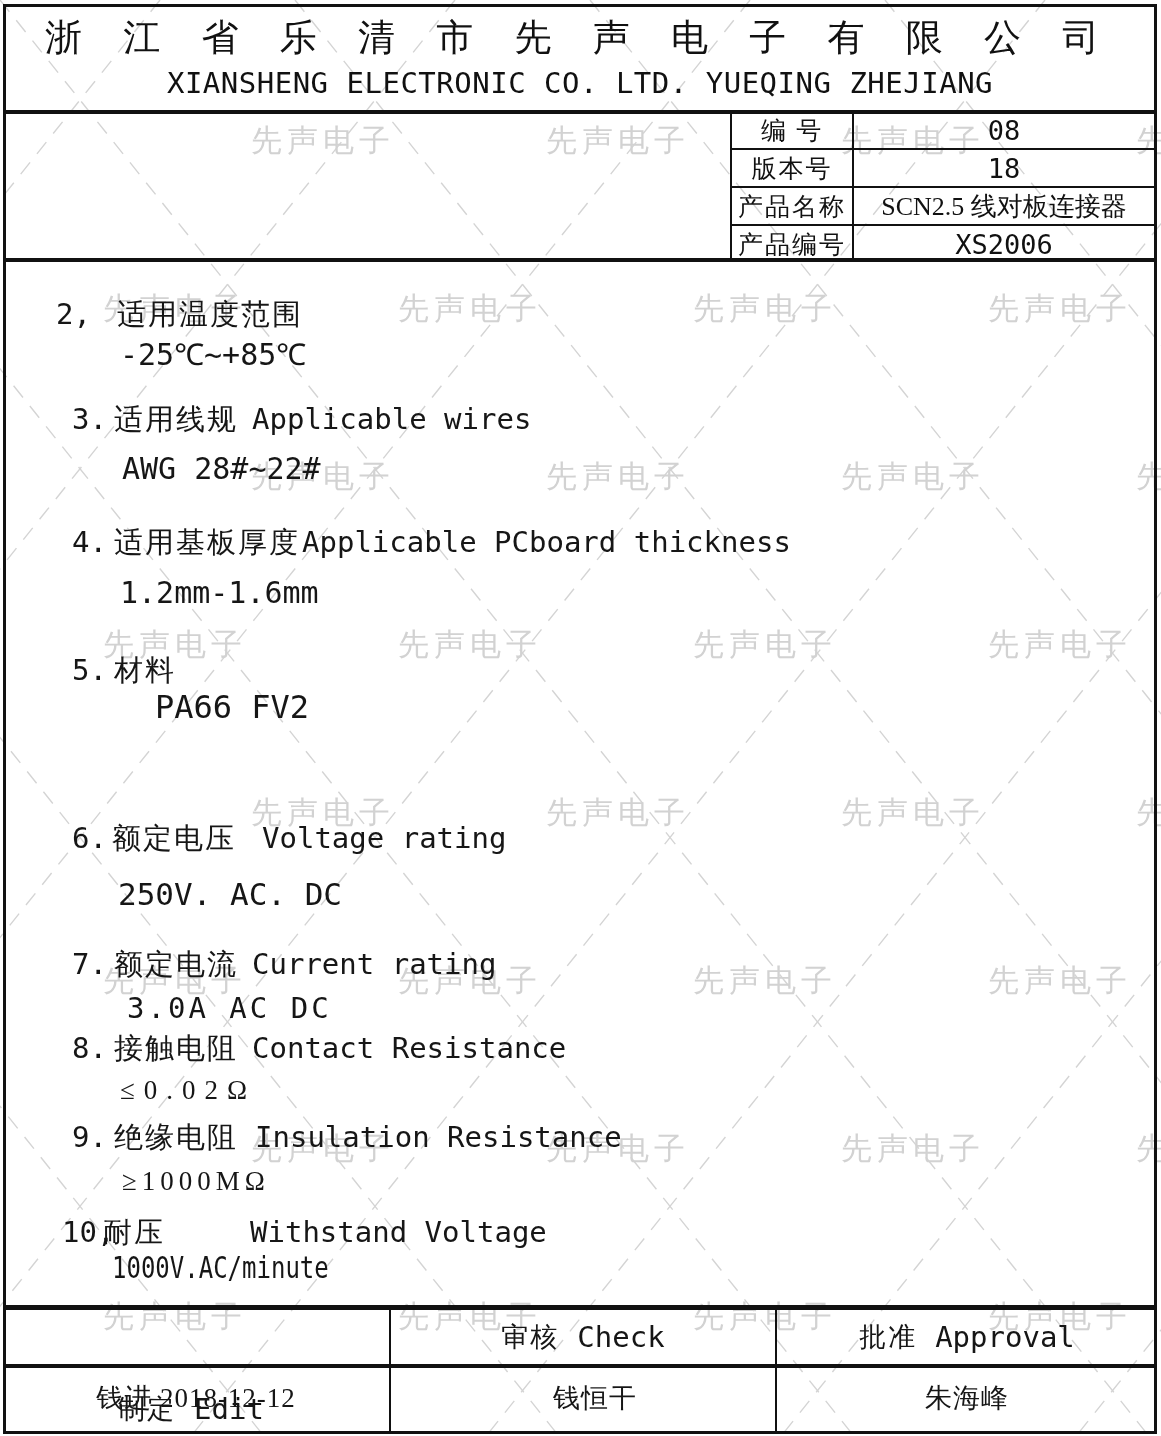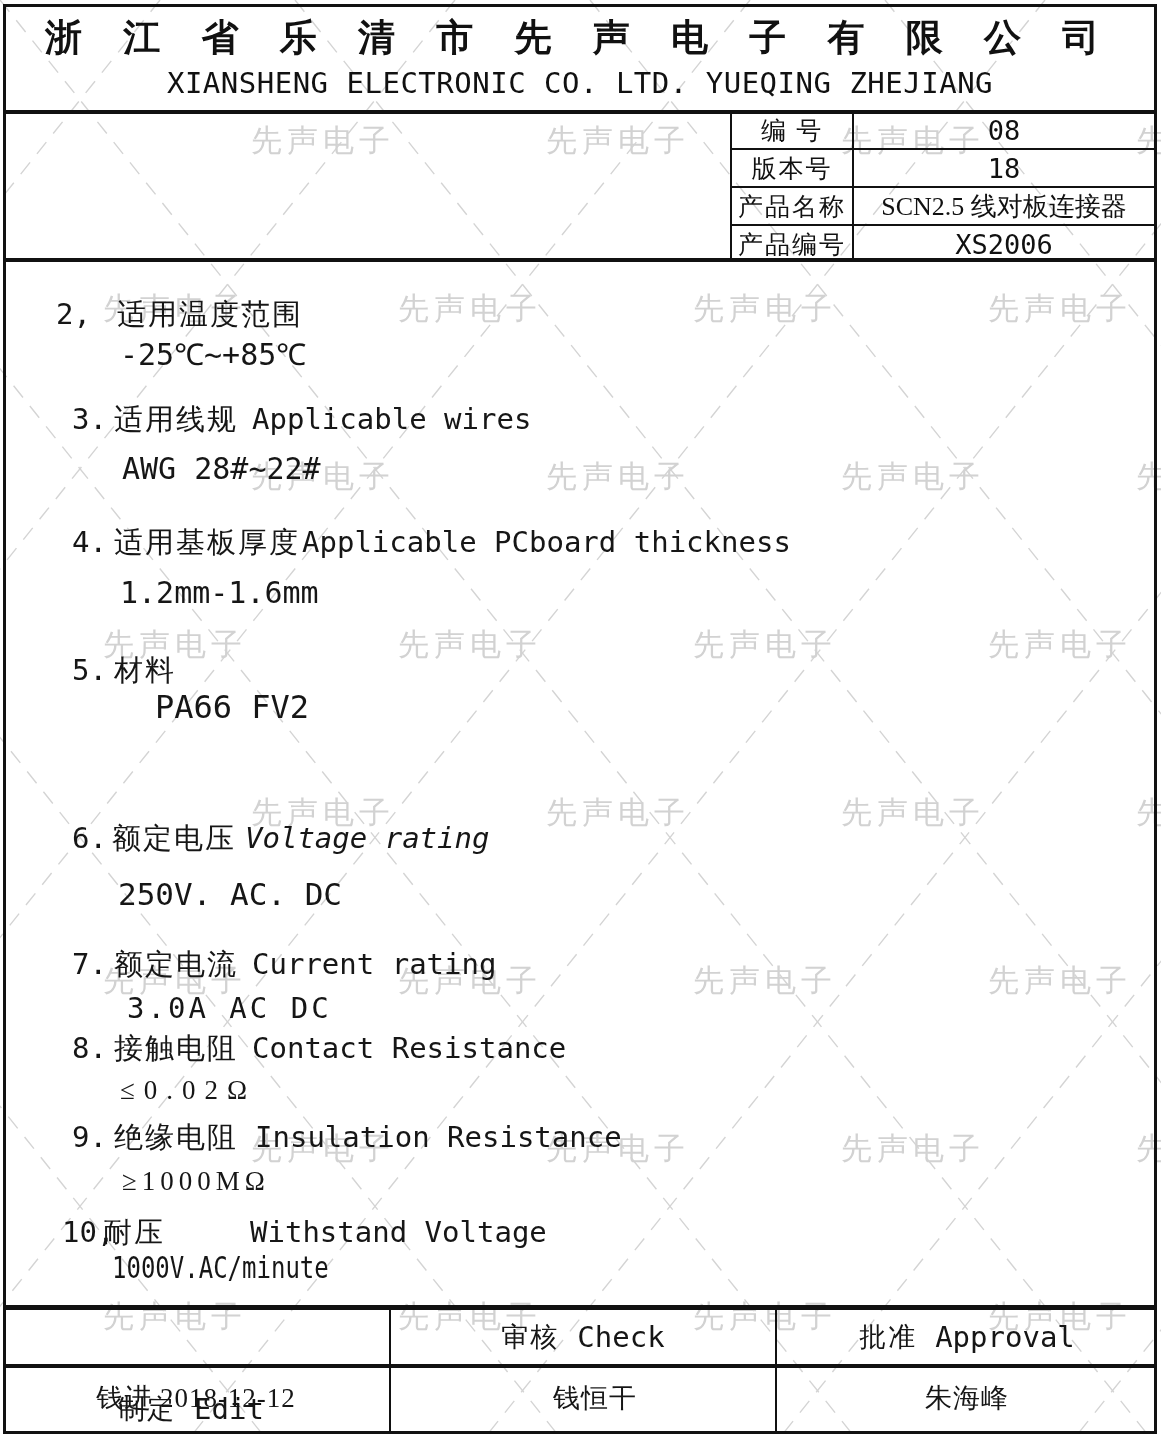--- a/index.html
+++ b/index.html
@@ -7,21 +7,21 @@
         font-family:"Liberation Sans",sans-serif;color:#161616;}
   .frame{position:absolute;left:3px;top:4px;right:4px;bottom:2px;border:3px solid #111;z-index:3;pointer-events:none;}
   .decor{position:absolute;inset:0;z-index:1;}
   .wm{position:absolute;width:200px;margin-left:-100px;text-align:right;
       font-family:"Liberation Serif",serif;font-size:31px;letter-spacing:5px;
       color:#d2d2d2;white-space:nowrap;z-index:1;}
   .content{position:absolute;inset:0;z-index:2;}
   .hline{position:absolute;background:#111;}
   .vline{position:absolute;background:#111;}
   .company-cn{position:absolute;left:3px;top:13px;width:1154px;text-align:center;
-      font-family:"Liberation Serif",serif;font-size:37px;letter-spacing:16px;color:#111;white-space:nowrap;font-weight:bold;}
+      font-family:"Liberation Serif",serif;font-size:37px;letter-spacing:16px;color:#111;white-space:nowrap;}
   .company-en{position:absolute;left:3px;top:66px;width:1154px;text-align:center;
       font-family:"DejaVu Sans Mono",monospace;font-size:29px;letter-spacing:0.5px;color:#111;white-space:nowrap;}
   .doc-title{position:absolute;left:3px;top:149px;width:727px;text-align:center;
       font-family:"Liberation Serif",serif;font-weight:bold;font-size:52px;letter-spacing:10px;color:#111;white-space:nowrap;}
   .cell{position:absolute;display:flex;align-items:center;justify-content:center;white-space:nowrap;}
   .info-label{font-family:"Liberation Serif",serif;font-size:25px;letter-spacing:2px;color:#111;}
   .info-value{font-family:"DejaVu Sans Mono",monospace;font-size:27px;color:#111;}
   .spec-label{position:absolute;display:flex;align-items:baseline;white-space:nowrap;line-height:34px;}
   .spec-label .num{font-family:"DejaVu Sans Mono",monospace;font-size:29px;display:inline-block;}
   .spec-label .cn{font-family:"Liberation Serif",serif;font-size:29px;letter-spacing:2px;}
@@ -137,21 +137,21 @@
 
     <div class="spec-label" style="left:72px;top:653px;">
       <span class="num" style="width:42px;">5.</span>
         <span class="cn">材料</span>
     </div>
     <div class="spec-value" style="left:155px;top:689px;font-size:32px;">PA66 FV2</div>
 
     <div class="spec-label" style="left:72px;top:821px;">
       <span class="num" style="width:40px;">6.</span>
         <span class="cn">额定电压</span>
-        <span class="en" style="margin-left:9px;font-style:italic;">Voltage rating</span>
+        <span class="en" style="margin-left:26px;">Voltage rating</span>
     </div>
     <div class="spec-value" style="left:118px;top:876px;font-size:31px;">250V. AC. DC</div>
 
     <div class="spec-label" style="left:72px;top:947px;">
       <span class="num" style="width:42px;">7.</span>
         <span class="cn">额定电流</span>
         <span class="en" style="margin-left:14px;">Current rating</span>
     </div>
     <div class="spec-value" style="left:127px;top:990px;font-size:29px;letter-spacing:3px;">3.0A AC DC</div>
 

